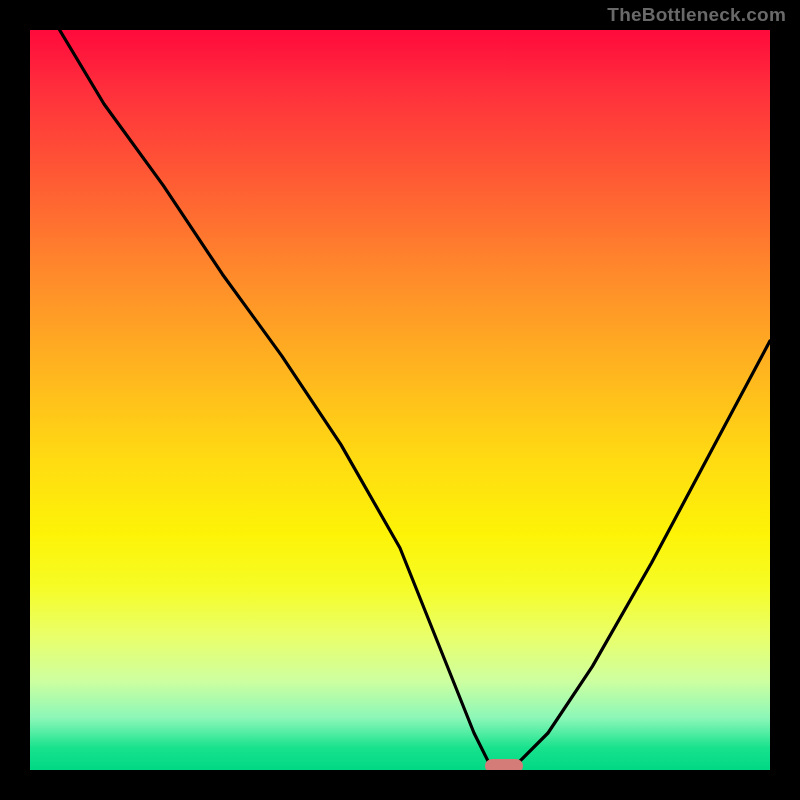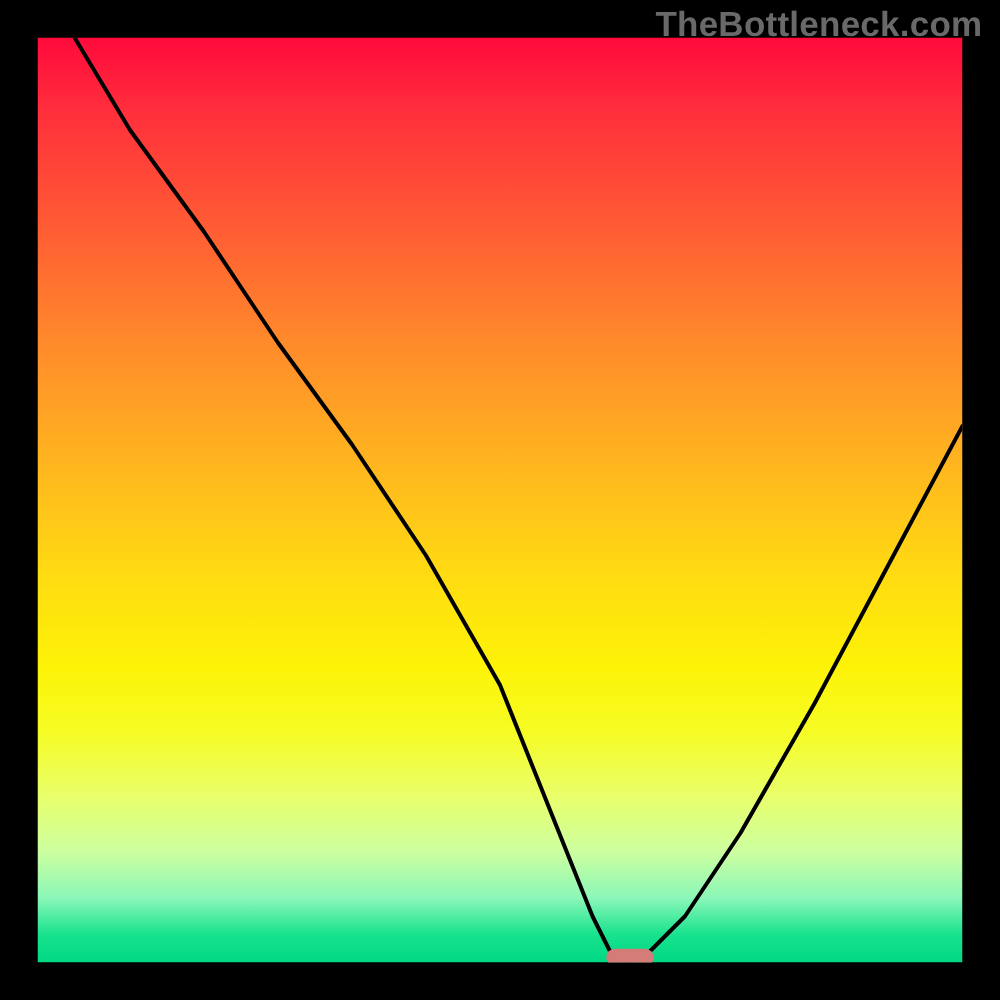--- a/index.html
+++ b/index.html
@@ -15,21 +15,21 @@
     position: relative;
     width: 800px;
     height: 800px;
     background: #000;
   }
   .watermark {
     position: absolute;
     top: 4px;
     right: 14px;
     color: #696969;
-    font-size: 28px;
+    font-size: 19px;
     font-weight: 600;
     letter-spacing: 0.2px;
     z-index: 5;
   }
   .plot-area {
     position: absolute;
     left: 30px;
     top: 30px;
     width: 740px;
     height: 740px;

